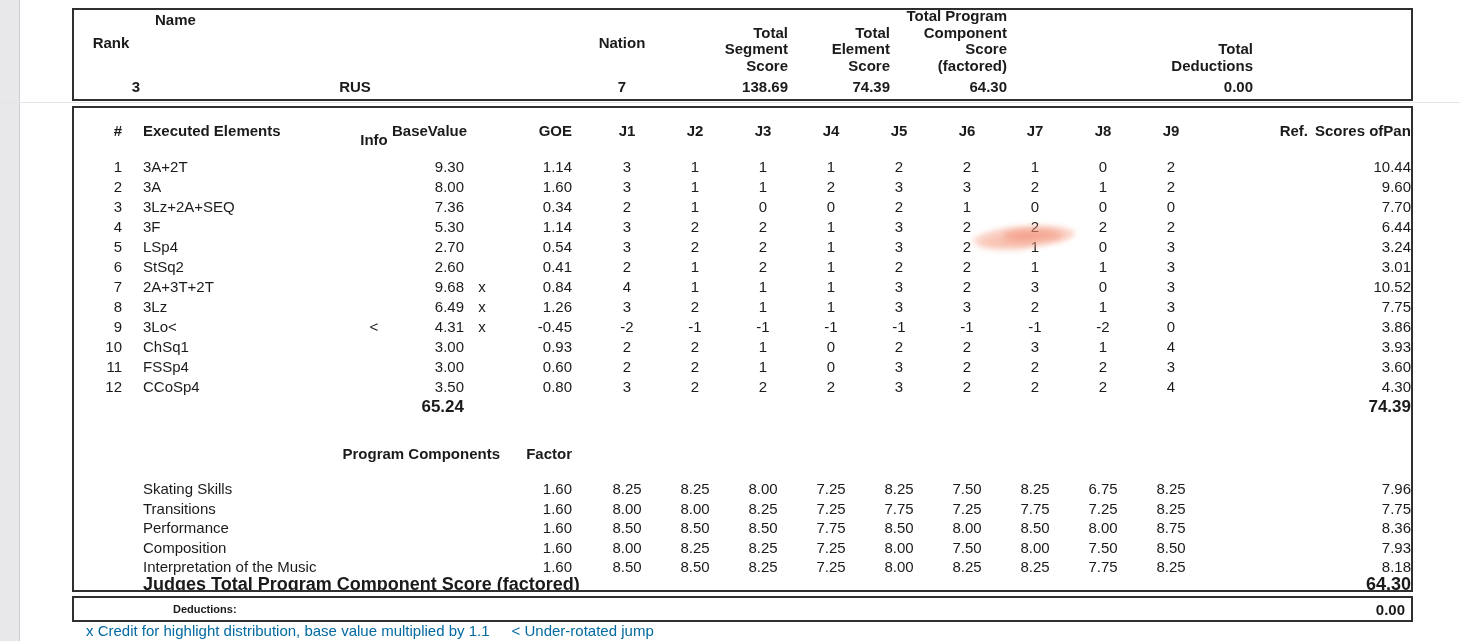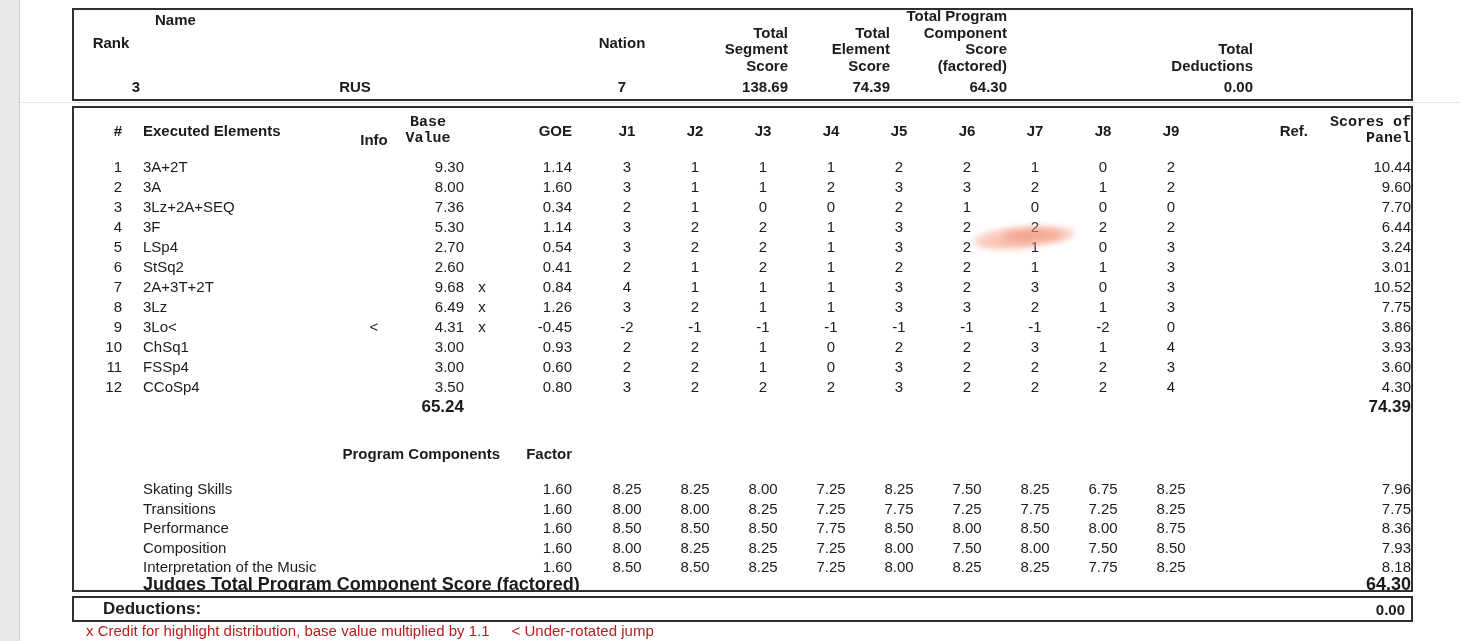--- a/index.html
+++ b/index.html
@@ -19,21 +19,21 @@
   .td-row{margin-top:1px;font-weight:bold;font-size:15px;}
   .td-row > div{height:22px;display:flex;align-items:center;}
   .al-c{text-align:center;justify-content:center;}
   .al-r{text-align:right;justify-content:flex-end;}
   .al-l{text-align:left;justify-content:flex-start;}
   .pl7{padding-left:7px;} .pr8{padding-right:8px;} .pr5{padding-right:5px;}
   .pr2{padding-right:2px;} .pr1{padding-right:1px;}
   
   .grid{display:grid;grid-template-columns:56px 226px 36px 72px 36px 93px repeat(9,68px) 110px 96px;}
   .thead{height:46px;align-items:center;font-weight:bold;font-size:15px;line-height:16px;}
-  .thead .two{display:flex;flex-direction:column;font-family:Liberation Mono, monospace;}
+  .thead .two{display:flex;flex-direction:row;}
   .thead .bottomline{display:flex;flex-direction:column;justify-content:flex-end;height:34px;}
   .row{height:20px;align-items:center;font-size:15px;}
   .crow{height:19.5px;align-items:center;font-size:15px;}
   .trow{height:20px;align-items:center;font-size:17px;font-weight:bold;margin-top:1px;}
   .c{white-space:pre;min-height:1px;}
   .num{text-align:right;padding-right:8px;}
   .ename{padding-left:13px;}
   .info{text-align:center;}
   .base{text-align:right;}
   .xmark{text-align:center;}
@@ -41,23 +41,23 @@
   .judge{text-align:center;}
   .ref{text-align:right;padding-right:7px;}
   .panel{text-align:right;}
   .rows-wrap{margin-top:2px;}
   .pc-head{margin-top:26px;height:20px;align-items:center;font-size:15px;font-weight:bold;}
   .pc-label{grid-column:1 / span 5;padding-left:109px;text-align:right;}
   .comp-wrap{margin-top:16px;}
   .complabel{grid-column:1 / span 5;padding-left:69px;}
   .jt-row{height:16px;align-items:center;font-size:18px;font-weight:bold;}
   .jt-label{grid-column:1 / span 15;padding-left:69px;}
-  .ded-label{padding-left:29px;font-size:17px;}
+  .ded-label{padding-left:99px;font-size:11px;}
   .ded-value{padding-right:6px;font-size:15px;}
-  .footnote{position:absolute;left:86px;top:622px;font-size:15px;color:#b91c1c;}
+  .footnote{position:absolute;left:86px;top:622px;font-size:15px;color:#0369a1;}
   .footnote .gap{margin-left:22px;}
   
   .smudge{position:absolute;pointer-events:none;border-radius:50%;}
   .sm1{left:972px;top:226px;width:103px;height:22px;filter:blur(2.5px);transform:rotate(-4deg);
        background:radial-gradient(ellipse at 55% 45%, rgba(242,137,108,0.55) 0%, rgba(244,152,125,0.40) 55%, rgba(246,170,148,0) 100%);}
   .sm2{left:1003px;top:229px;width:60px;height:13px;filter:blur(3px);background:rgba(240,125,95,0.40);}
   .sm3{left:977px;top:238px;width:58px;height:12px;filter:blur(3px);background:rgba(244,152,125,0.32);}
 </style>
 </head>
 <body>

